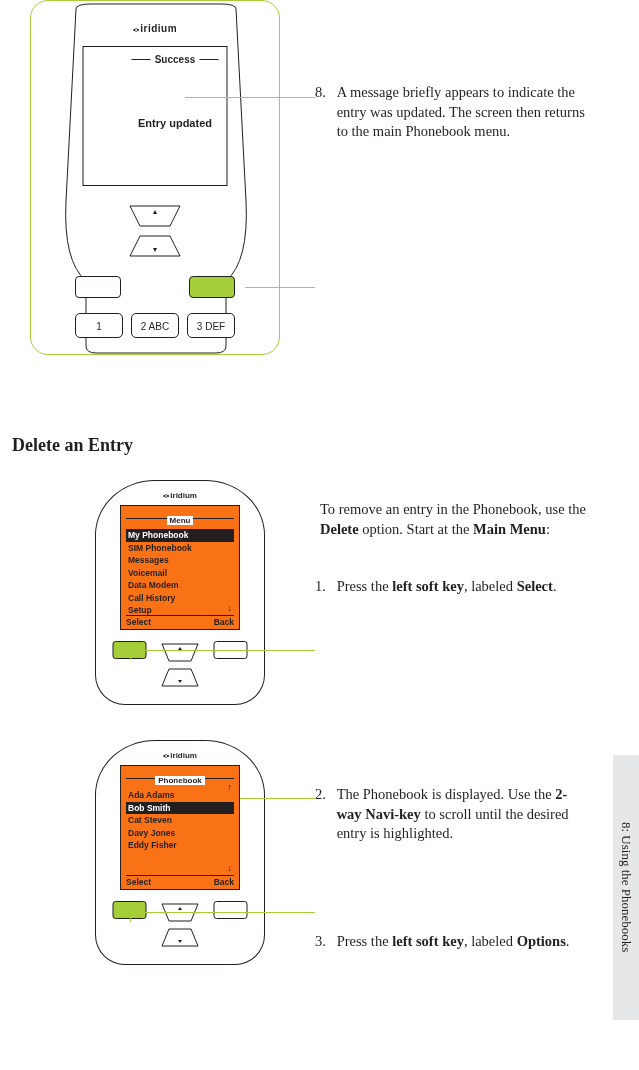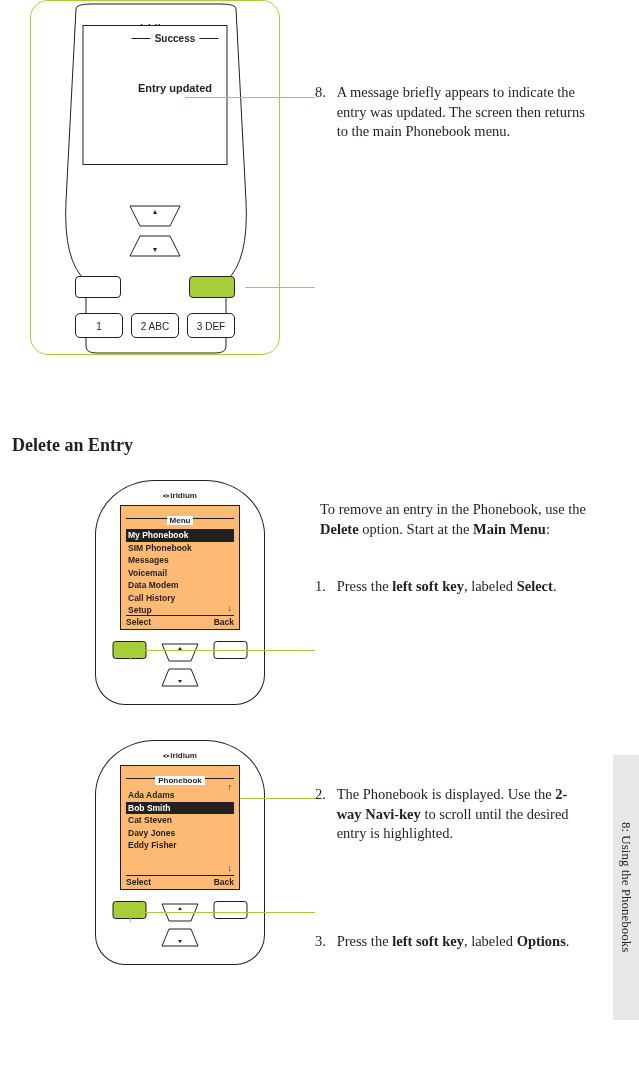--- a/index.html
+++ b/index.html
@@ -38,21 +38,21 @@
     font-family: Arial, sans-serif;
     font-size: 10px;
     font-weight: bold;
     letter-spacing: 0.5px;
     color: #231f20;
   }
   .brand-dots::before { content: "•:•"; font-size: 8px; margin-right: 2px; letter-spacing: -1px; }
 
   .screen-large {
     position: absolute;
-    top: 24px;
+    top: 45px;
     left: 50%;
     transform: translateX(-50%);
     width: 145px;
     height: 140px;
     border: 1px solid #231f20;
     background: #fff;
     font-family: Arial, sans-serif;
     font-size: 11px;
     font-weight: bold;
     text-align: center;
@@ -71,21 +71,21 @@
     background: #231f20;
   }
   .screen-title {
     position: relative;
     display: inline-block;
     background: #fff;
     padding: 0 4px;
     font-size: 10px;
   }
   .screen-msg {
-    margin-top: 38px;
+    margin-top: 52px;
     font-size: 11px;
   }
 
   
   .navi {
     position: absolute;
     left: 50%;
     transform: translateX(-50%);
     width: 70px;
     height: 60px;
@@ -184,21 +184,21 @@
     font-weight: bold;
   }
   .screen-small {
     position: absolute;
     top: 24px;
     left: 50%;
     transform: translateX(-50%);
     width: 120px;
     height: 125px;
     border: 1px solid #231f20;
-    background: #fdba74;
+    background: #f97316;
     font-family: Arial, sans-serif;
   }
   .screen-small-title-wrap {
     position: relative;
     text-align: center;
     margin-top: 3px;
     margin-bottom: 2px;
   }
   .screen-small-title-line {
     position: absolute;

